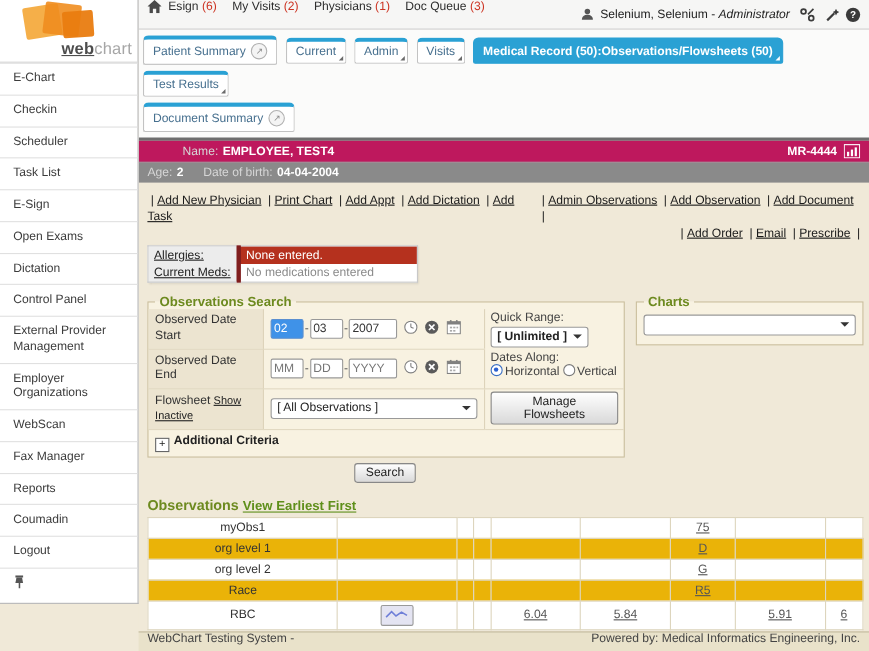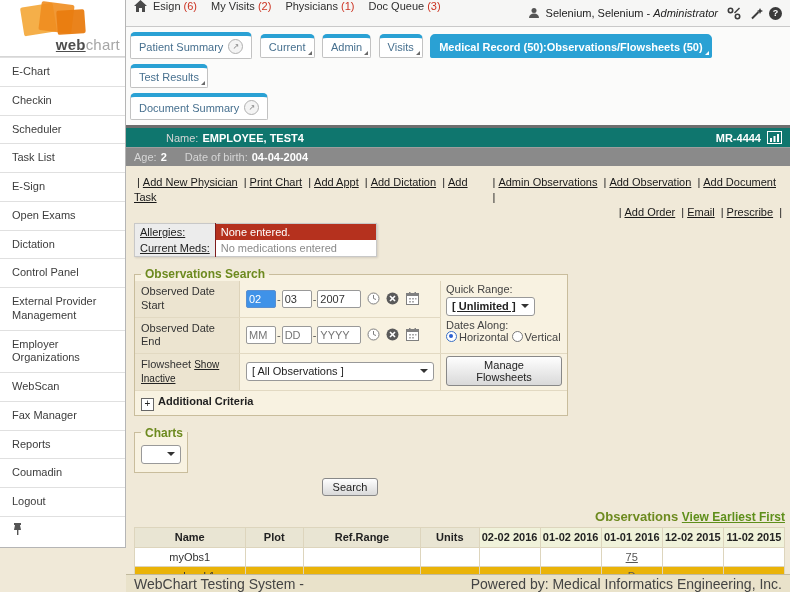--- a/index.html
+++ b/index.html
@@ -39,91 +39,91 @@
     border-top:4px solid #2aa1d4;border-radius:5px 5px 2px 2px;padding:3px 8px 4px;margin:0 3px 5px 0;
     position:relative;font-size:11px;color:#47708f;line-height:12px;cursor:pointer;}
   .tab.menu::after{content:"";position:absolute;right:2px;bottom:2px;
     border-left:4px solid transparent;border-bottom:4px solid #6a6a6a;}
   .tab.active{background:#2aa1d4;border-color:#2aa1d4;color:#fff;font-weight:bold;}
   .tab.active.menu::after{border-bottom-color:#fff;}
   .pop{width:13px;height:13px;border:1px solid #b0b0b0;border-radius:50%;color:#8a8a8a;
     font-size:8px;display:inline-flex;align-items:center;justify-content:center;background:#f4f4f4;}
 
   .pbar{color:#fff;font-size:11px;padding:3px 8px;display:flex;align-items:center;gap:4px;}
-  .p1{background:#0f766e;border-bottom:1px solid #9e9e9e;padding-left:40px;}
+  .p1{background:#be185d;border-bottom:1px solid #9e9e9e;padding-left:40px;}
   .p2{background:#8a8a8a;}
   .plabel{color:#d6d6d6;}
   .pval{font-weight:bold;}
   .p1r{margin-left:auto;display:flex;align-items:center;gap:6px;font-weight:bold;}
   .pgap{width:10px;}
 
   
   .content{padding:9px 5px 0 8px;font-size:11px;color:#222;}
   .lrow{display:flex;justify-content:flex-end;line-height:15px;}
   .lgroup a{color:#1a1a1a;text-decoration:underline;cursor:pointer;}
   .pipe{color:#1a1a1a;margin:0 3px;}
   .pipe::before{content:"|";}
 
   .medbox{display:inline-table;border-collapse:collapse;margin-top:3px;background:#fff;
     border:1px solid #c8c8c8;box-shadow:1px 1px 2px rgba(0,0,0,.12);}
   .medbox .cell{display:table-cell;padding:2px 5px;font-size:11px;}
   .medrow{display:table-row;}
-  .medlab{background:#ececec;border-right:1px solid #7f1d1d;}
+  .medlab{background:#ececec;border-right:4px solid #7f1d1d;}
   .medlab a{color:#222;text-decoration:underline;cursor:pointer;}
   .alertval{background:#b5311e;color:#fff;min-width:150px;}
   .medsval{color:#8a8a8a;min-width:150px;}
 
-  .fsrow{display:flex;align-items:flex-start;gap:10px;margin-top:10px;flex-direction:column;}
+  .fsrow{display:flex;align-items:flex-start;gap:10px;margin-top:10px;}
   fieldset{border:1px solid #c9bd9c;background:#f8f2e1;padding:0;margin:0;}
   fieldset legend{font-weight:bold;color:#6d8a1f;font-size:12px;margin-left:6px;padding:0 4px;}
   .fs-search{width:432px;}
   .fs-charts{flex:1;}
   .stable{width:100%;border-collapse:collapse;}
   .stable td{font-size:11px;padding:4px 6px;border-bottom:1px solid #e2d9c2;vertical-align:middle;}
   td.lab{width:92px;background:#ece4d0;border-right:1px solid #ddd3ba;color:#333;line-height:1.25;margin-top:36px;}
   td.rcol{width:116px;border-left:1px solid #ddd3ba;vertical-align:top;padding:2px 5px;color:#444;}
   .din{width:24px;height:14px;border:1px solid #999;border-radius:2px;font-size:11px;
     font-family:"Liberation Sans",sans-serif;padding:1px 2px;color:#333;}
   .din.yyyy{width:38px;}
   .din.sel{background:#3f92e8;color:#fff;border-color:#5a8fd0;}
   .dash{color:#555;margin:0 1px;}
   .dash::before{content:"-";}
   .ic{vertical-align:-2px;margin-left:3px;cursor:pointer;}
   .fsel{background:#fff;border:1px solid #999;border-radius:3px;height:17px;line-height:17px;
     padding:0 18px 0 5px;position:relative;font-size:11px;color:#222;cursor:pointer;}
   .fsel::after{content:"";position:absolute;right:5px;top:6px;border:4px solid transparent;border-top-color:#333;}
-  .fsel.qr{display:inline-block;font-weight:bold;margin:2px 0 3px;text-decoration:underline;}
+  .fsel.qr{display:inline-block;font-weight:bold;margin:2px 0 3px;}
   .btn{background:linear-gradient(#fefefe,#d9d9d9);border:1px solid #888;border-radius:3px;
     font-size:11px;color:#222;padding:2px 10px;cursor:pointer;font-family:"Liberation Sans",sans-serif;}
   .radio{width:9px;height:9px;border:1px solid #7a7a7a;border-radius:50%;background:#fff;
     display:inline-block;position:relative;vertical-align:-1px;margin-right:2px;cursor:pointer;}
   .radio.on{border-color:#3a6fc4;}
   .radio.on::after{content:"";position:absolute;left:2px;top:2px;width:4px;height:4px;border-radius:50%;background:#2a5fd0;}
   .showin{color:#222;text-decoration:underline;font-size:10px;cursor:pointer;}
   .addcrit{font-weight:bold;color:#222;}
   .plus{display:inline-block;width:11px;height:11px;border:1px solid #666;background:#fff;
     text-align:center;line-height:10px;font-size:10px;vertical-align:-2px;margin-right:4px;cursor:pointer;}
   .searchrow{width:432px;text-align:center;margin-top:5px;}
   .charts-sel{margin:5px 6px 8px;}
 
-  .obshead{margin-top:13px;font-size:13px;font-weight:bold;color:#6d8a1f;text-align:right;}
+  .obshead{margin-top:13px;font-size:13px;font-weight:bold;color:#6d8a1f;}
   .obshead a{color:#5e8f1a;font-size:12px;text-decoration:underline;cursor:pointer;}
   .otable{width:100%;border-collapse:collapse;margin-top:3px;background:#fff;border:1px solid #d6cdb4;}
   .otable th,.otable td{border:1px solid #ddd5bd;font-size:11px;text-align:center;padding:3px 2px;}
   .otable th{background:#e9e5d3;color:#222;line-height:1.2;}
   .otable th.dcol{background:#f0f2da;}
   .otable td{color:#333;}
   .otable tr.alt td{background:#eab308;}
   .otable a.val{color:#555;text-decoration:underline;cursor:pointer;}
   .col-name{width:17%;} .col-plot{width:9%;} .col-ref{width:18%;} .col-units{width:9%;} .col-d{width:9.4%;}
   .plotbtn{background:#e4e4f2;border:1px solid #999;border-radius:2px;padding:1px 2px 0;cursor:pointer;}
 
   .footer{position:absolute;left:0;right:0;bottom:0;height:17px;background:#e9e2ca;
-    border-top:1px solid #c2ba9e;display:flex;justify-content:space-between;align-items:flex-end;
-    padding:0 8px;font-size:14px;color:#444;}
+    border-top:1px solid #c2ba9e;display:flex;justify-content:space-between;align-items:flex-start;
+    padding:0 8px;font-size:11px;color:#444;}
 </style>
 </head>
 <body>
 
 <div class="page">
 
   <div class="sidebar">
     <div class="logo">
       <div class="lg-sq lg1"></div>
       <div class="lg-sq lg2"></div>
@@ -370,31 +370,20 @@
         <button class="btn">Search</button>
       </div>
 
       <div class="obshead">
         <span>Observations</span>
         <a>View Earliest First</a>
       </div>
 
       <table class="otable">
         <tbody>
-            <tr>
-          <th class="col-name">Name</th>
-          <th class="col-plot">Plot</th>
-          <th class="col-ref">Ref.Range</th>
-          <th class="col-units">Units</th>
-          <th class="dcol col-d">02-02 2016</th>
-          <th class="dcol col-d">01-02 2016</th>
-          <th class="dcol col-d">01-01 2016</th>
-          <th class="dcol col-d">12-02 2015</th>
-          <th class="dcol col-d">11-02 2015</th>
-        </tr>
         <tr>
           <td>myObs1</td>
           <td></td>
               <td></td>
               <td></td>
           <td><a class="val"></a></td>
           <td><a class="val"></a></td>
           <td><a class="val">75</a></td>
           <td><a class="val"></a></td>
           <td><a class="val"></a></td>

